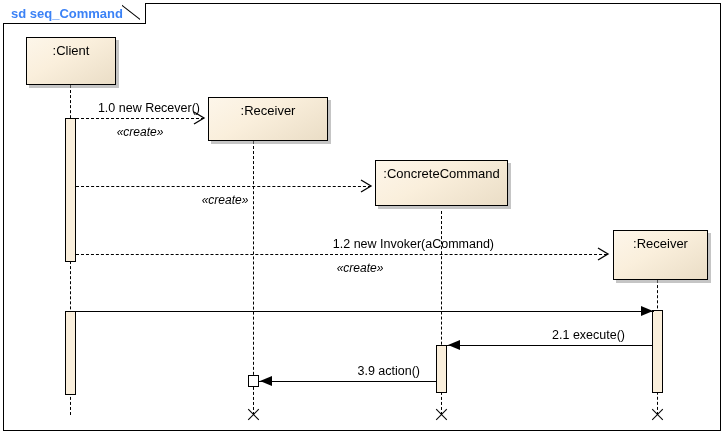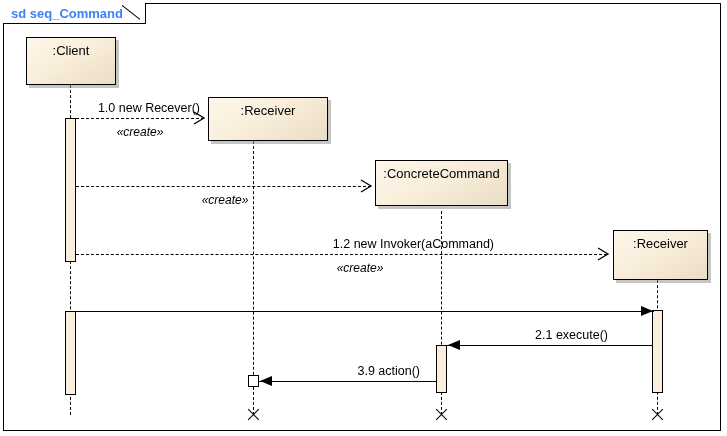--- a/index.html
+++ b/index.html
@@ -201,21 +201,21 @@
 
   <div class="msg-line" style="left:76px; top:311px; width:578px;"></div>
   <svg class="arrow" style="left:640px; top:304px;" viewBox="0 0 14 14">
     <polygon points="1,2 13,7 1,12" fill="#000"></polygon>
   </svg>
 
   <div class="msg-line" style="left:447px; top:345px; width:206px;"></div>
   <svg class="arrow" style="left:447px; top:338px;" viewBox="0 0 14 14">
     <polygon points="13,2 1,7 13,12" fill="#000"></polygon>
   </svg>
-  <div class="msg-label" style="left:468px; top:328px; width:140px;">2.1 execute()</div>
+  <div class="msg-label" style="left:485px; top:328px; width:140px;">2.1 execute()</div>
 
   <div class="msg-line" style="left:259px; top:381px; width:178px;"></div>
   <svg class="arrow" style="left:259px; top:374px;" viewBox="0 0 14 14">
     <polygon points="13,2 1,7 13,12" fill="#000"></polygon>
   </svg>
   <div class="msg-label" style="left:280px; top:364px; width:140px;">3.9 action()</div>
 
   <div class="destroy-x" style="left:246px; top:407px;"></div>
   <div class="destroy-x" style="left:434px; top:407px;"></div>
   <div class="destroy-x" style="left:650px; top:407px;"></div>

